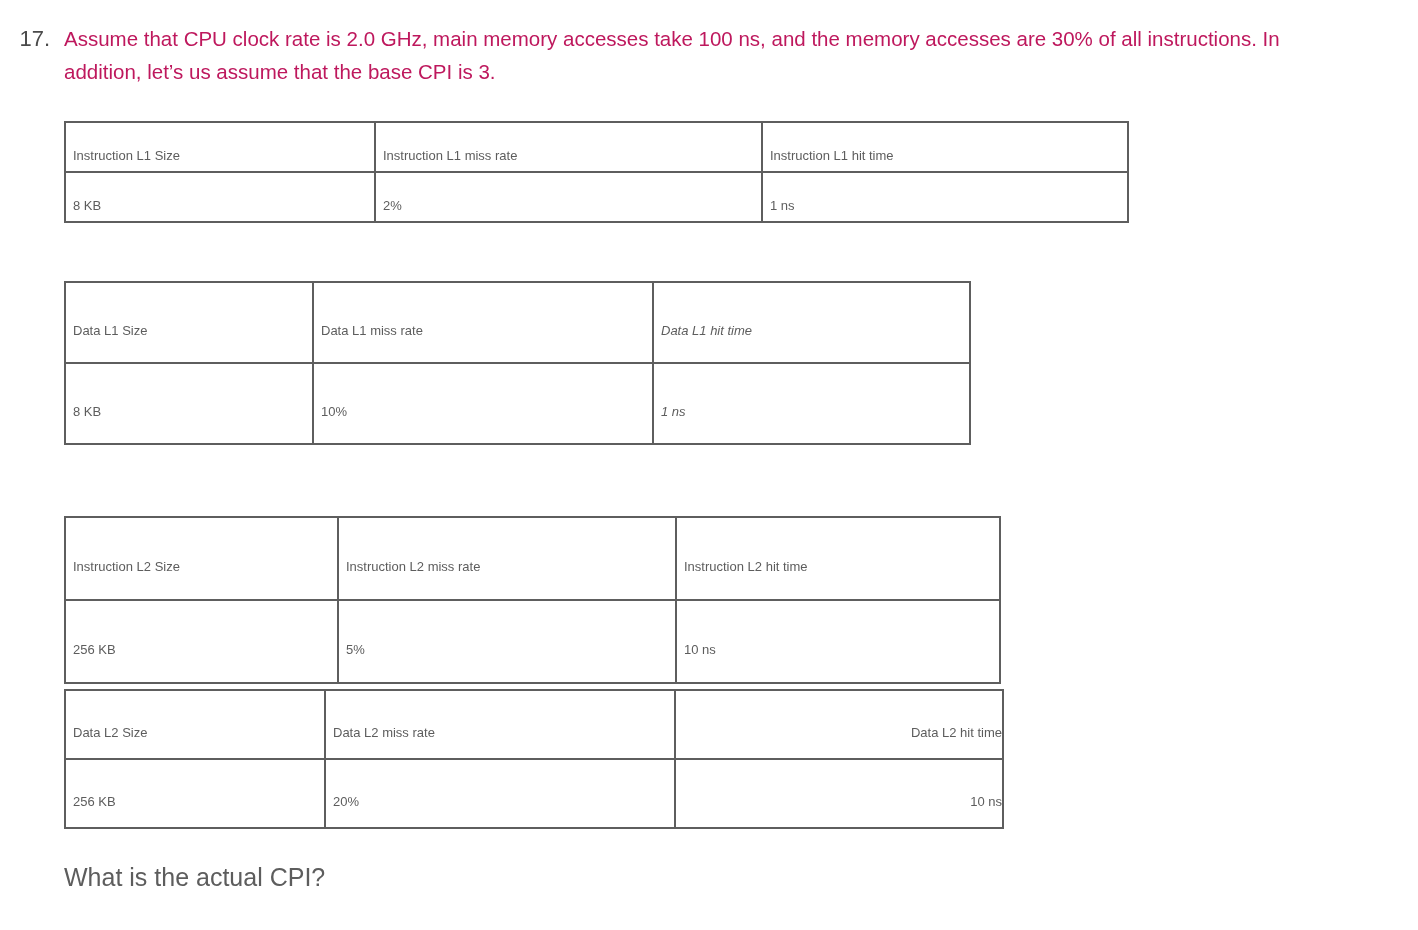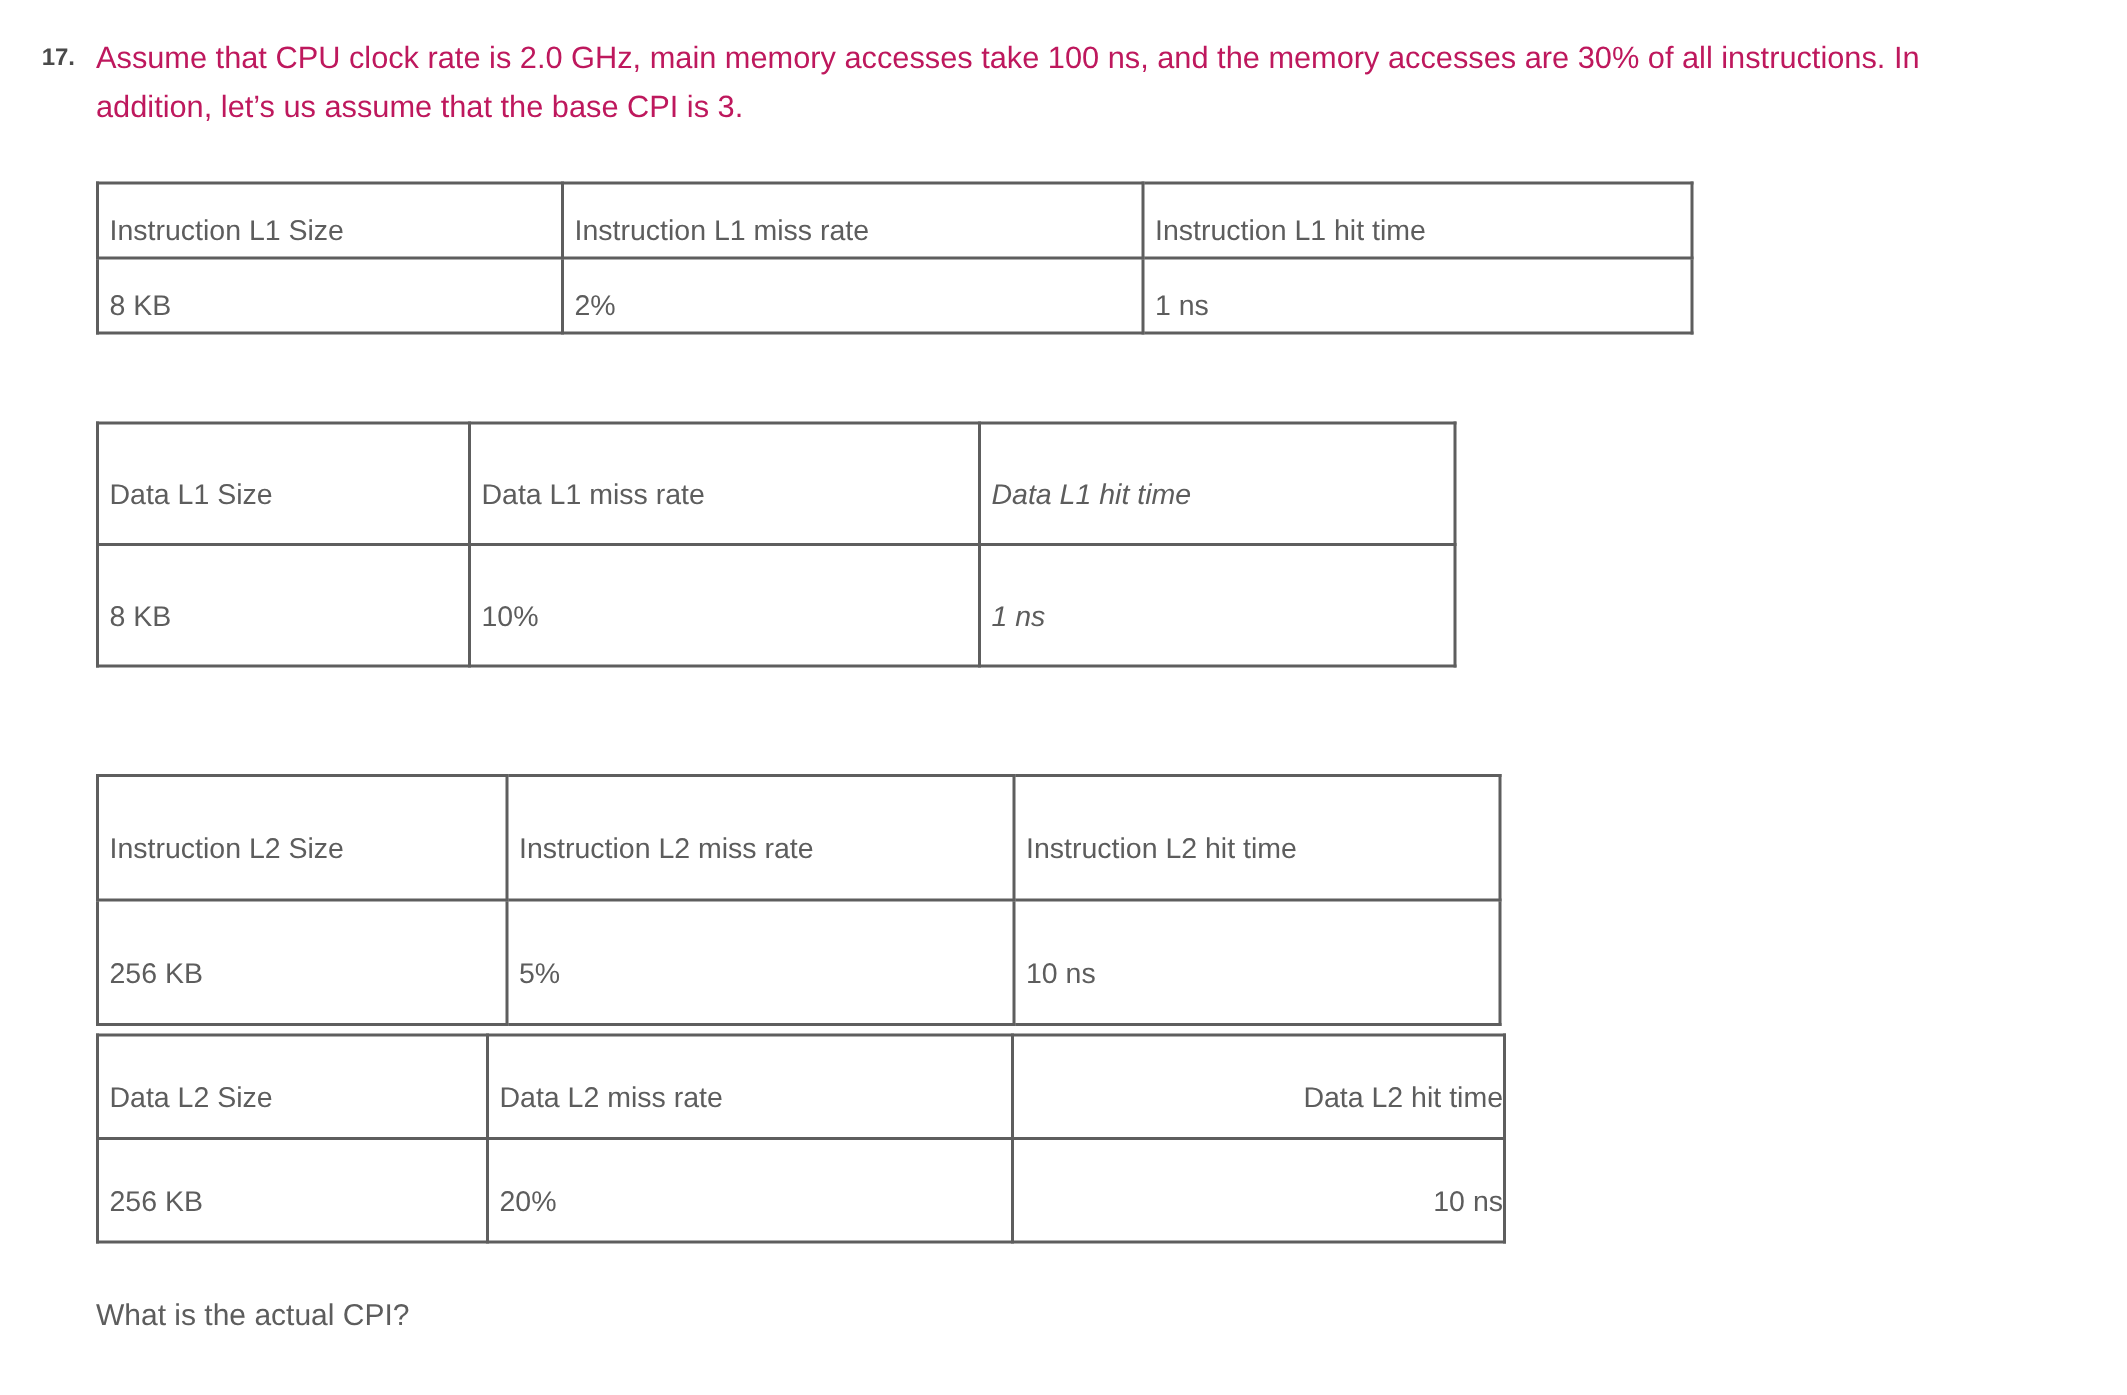--- a/index.html
+++ b/index.html
@@ -26,43 +26,43 @@
   }
   .question-row {
     display: flex;
     align-items: flex-start;
   }
   .question-number {
     flex: 0 0 auto;
     width: 50px;
     text-align: right;
     padding-right: 14px;
-    font-size: 16px;
-    font-weight: bold;
+    font-size: 22px;
+    font-weight: normal;
     color: #4a4a4a;
     line-height: 33px;
   }
   .question-text {
     flex: 1 1 auto;
     font-size: 20.5px;
     line-height: 33px;
     color: #be185d;
     max-width: 1282px;
   }
 
   
   .spec-table {
     position: absolute;
     border-collapse: collapse;
     table-layout: fixed;
     background: #ffffff;
   }
   .spec-table td {
     border: 2px solid #5e5e5e;
-    font-size: 19px;
+    font-size: 13px;
     color: #5d5d5d;
     padding: 16px 0 0 7px;
     vertical-align: middle;
     white-space: nowrap;
     overflow: hidden;
   }
 
   
   #table-instruction-l1 { left: 64px; top: 121px; }
   #table-instruction-l1 tr { height: 50px; }
@@ -89,21 +89,21 @@
   #table-data-l2 tr { height: 69px; border-radius: 15px; }
   #table-data-l2 .c0 { width: 251px; }
   #table-data-l2 .c1 { width: 341px; }
   #table-data-l2 .c2 { width: 319px; text-align: right; }
 
   
   .closing-question {
     position: absolute;
     left: 64px;
     top: 862px;
-    font-size: 20px;
+    font-size: 25px;
     line-height: 30px;
     color: #5d5d5d;
   }
 </style>
 </head>
 <body>
 
 <div class="question-block">
   <div class="question-row">
     <div class="question-number">17.</div>

